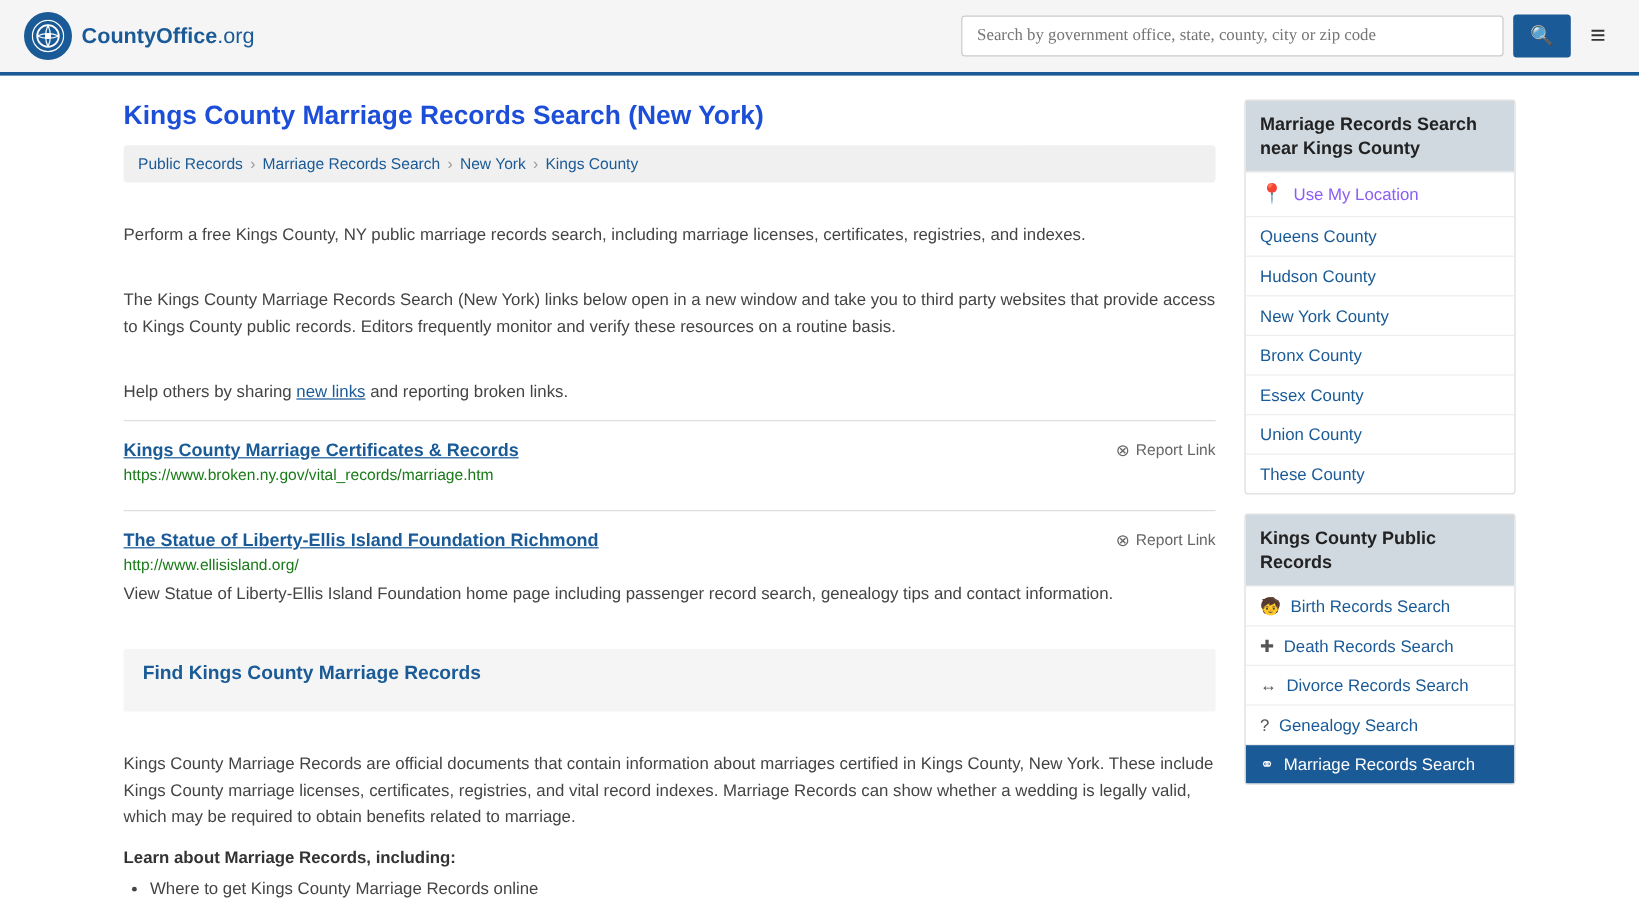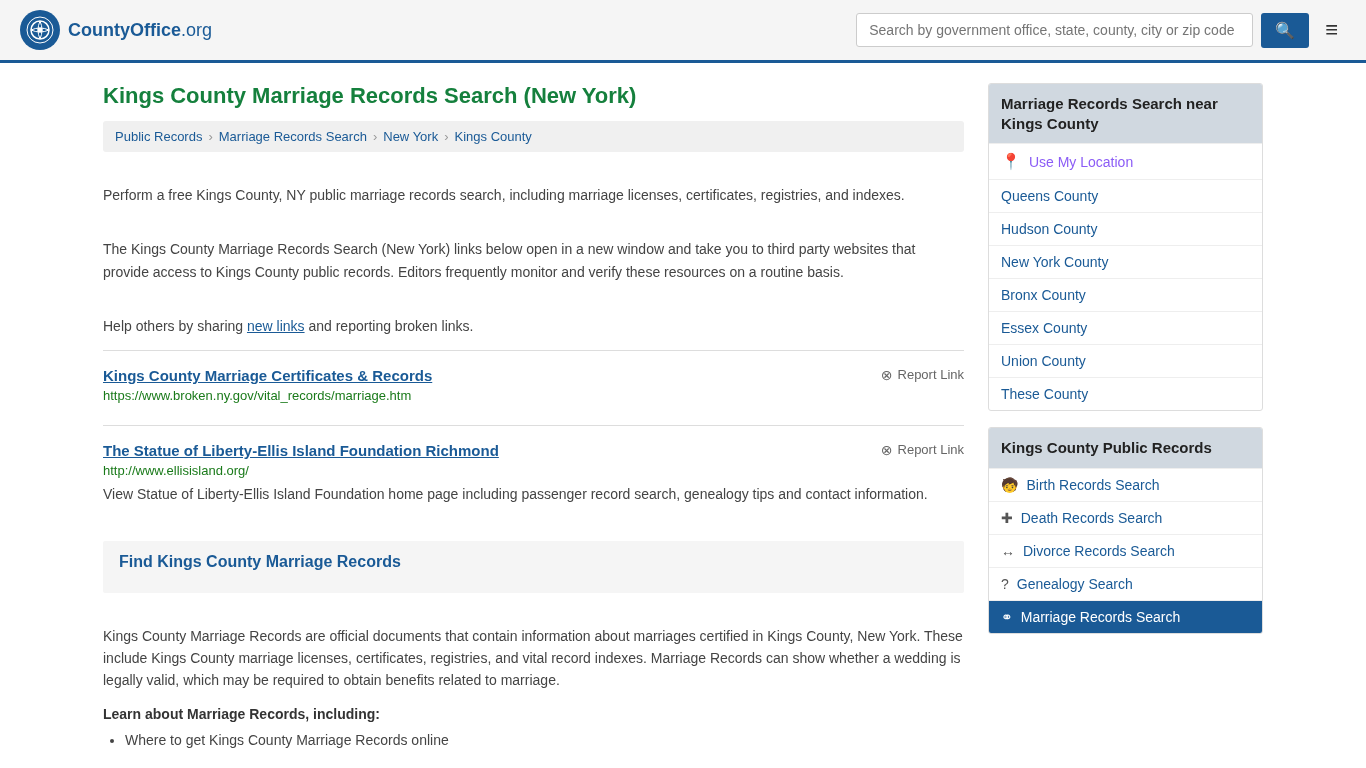--- a/index.html
+++ b/index.html
@@ -36,26 +36,27 @@
       color: #333;
     }
     .logo-text span { color: #1a5a96; }
     .logo-org { color: #666; font-weight: normal; }
     .search-area {
       display: flex;
       align-items: center;
       gap: 8px;
     }
     .search-input {
-      width: 397px;
+      width: 452px;
       padding: 8px 12px;
       border: 1px solid #ccc;
       border-radius: 3px;
       font-size: 14px;
       color: #999;
+      font-family: Liberation Serif, serif;
     }
     .search-btn {
       background: #1a5a96;
       color: white;
       border: none;
       padding: 8px 14px;
       border-radius: 3px;
       cursor: pointer;
       font-size: 16px;
     }
@@ -70,27 +71,27 @@
 
     
     .main-container {
       max-width: 1200px;
       margin: 0 auto;
       padding: 20px;
       display: flex;
       gap: 24px;
     }
     .content { flex: 1; }
-    .sidebar { width: 275px; flex-shrink: 0; }
+    .sidebar { width: 226px; flex-shrink: 0; }
 
     
     .page-title {
       font-size: 22px;
       font-weight: bold;
-      color: #15803d;
+      color: #1d4ed8;
       margin-bottom: 12px;
     }
 
     
     .breadcrumb {
       background: #f0f0f0;
       padding: 8px 12px;
       border-radius: 3px;
       font-size: 13px;
       color: #555;

